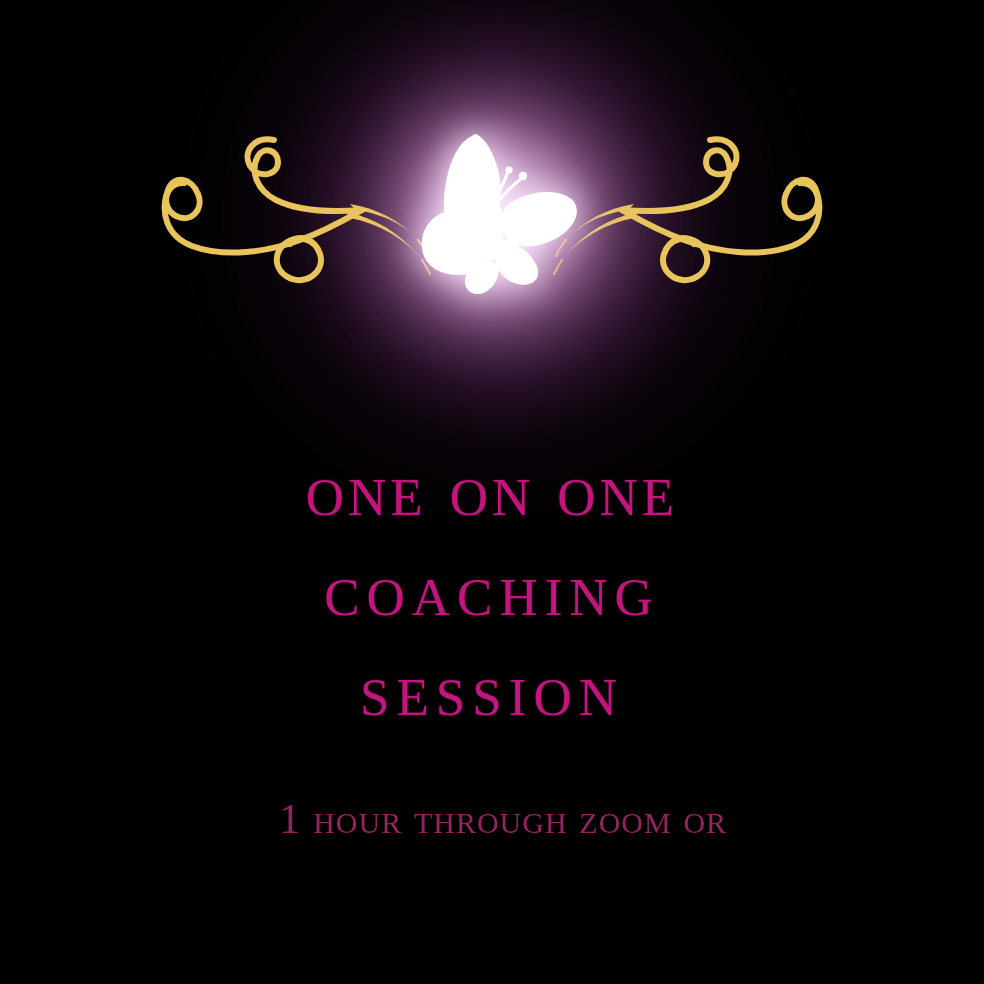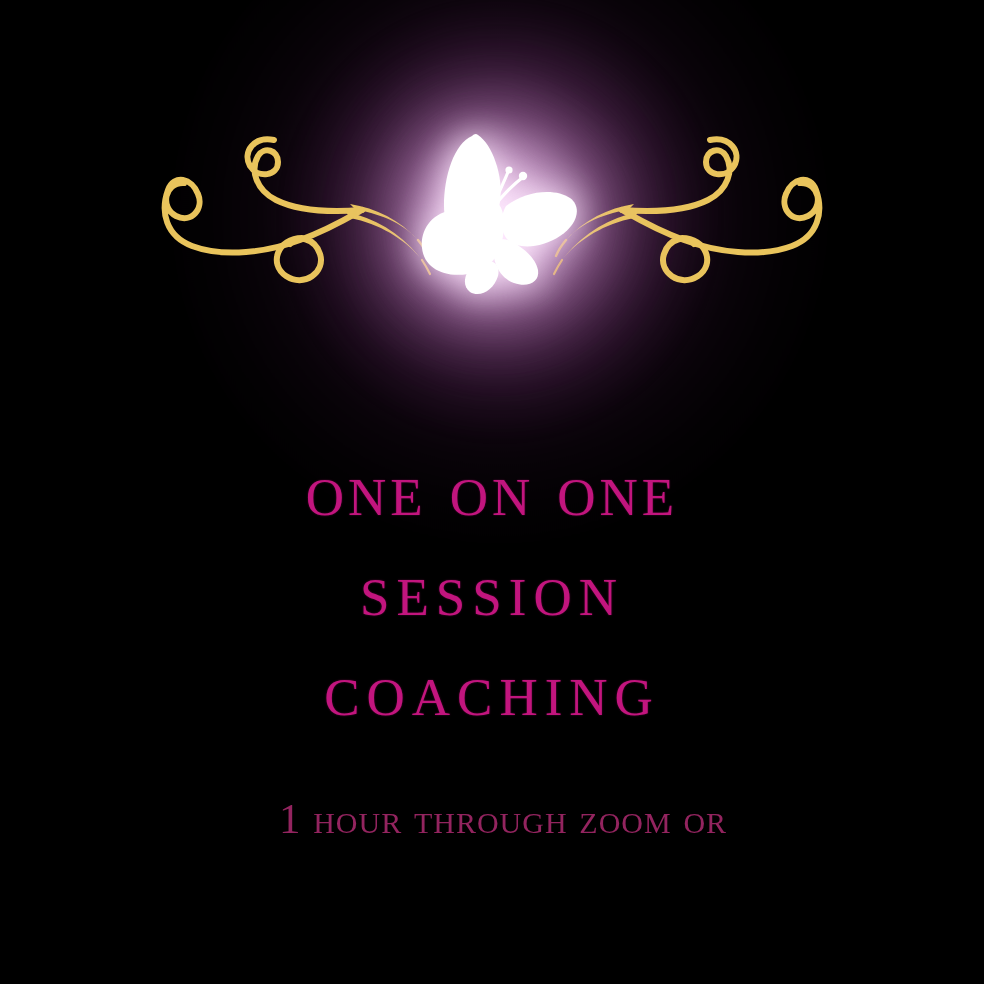--- a/index.html
+++ b/index.html
@@ -243,21 +243,21 @@
     <g stroke="#FFFFFF" stroke-width="3.2" fill="none" stroke-linecap="round">
       <path d="M 84 78 C 94 66 104 56 112 50"></path>
       <path d="M 82 80 C 88 66 94 54 98 44"></path>
     </g>
     <circle cx="113" cy="48" r="4.2" fill="#FFFFFF"></circle>
     <circle cx="99" cy="42" r="3.6" fill="#FFFFFF"></circle>
   </svg>
 
   <h1 class="headline">
     <span class="line l1">One on One</span>
+    <span class="line l2">coaching</span>
     <span class="line l3">session</span>
-    <span class="line l2">coaching</span>
   </h1>
 
   <p class="subhead">
     <span class="line">1 hour through zoom or</span>
   </p>
 
 </div>
 
 </body></html>

